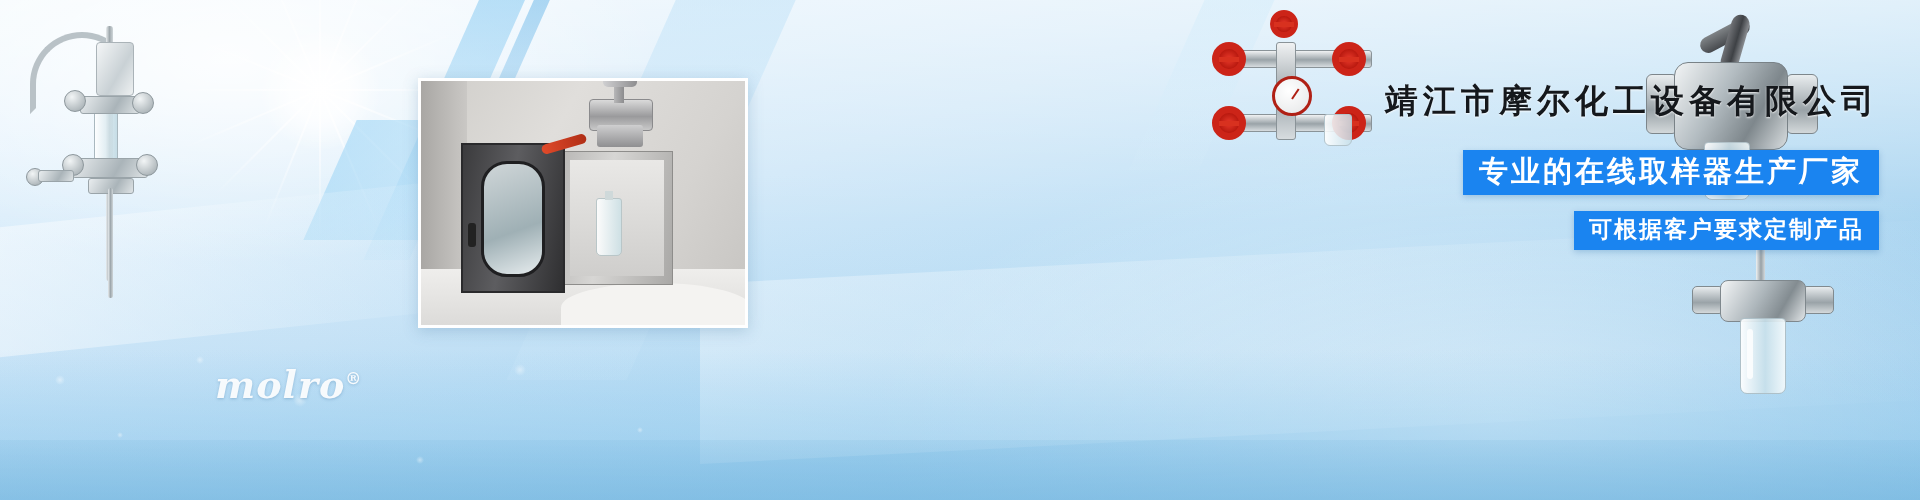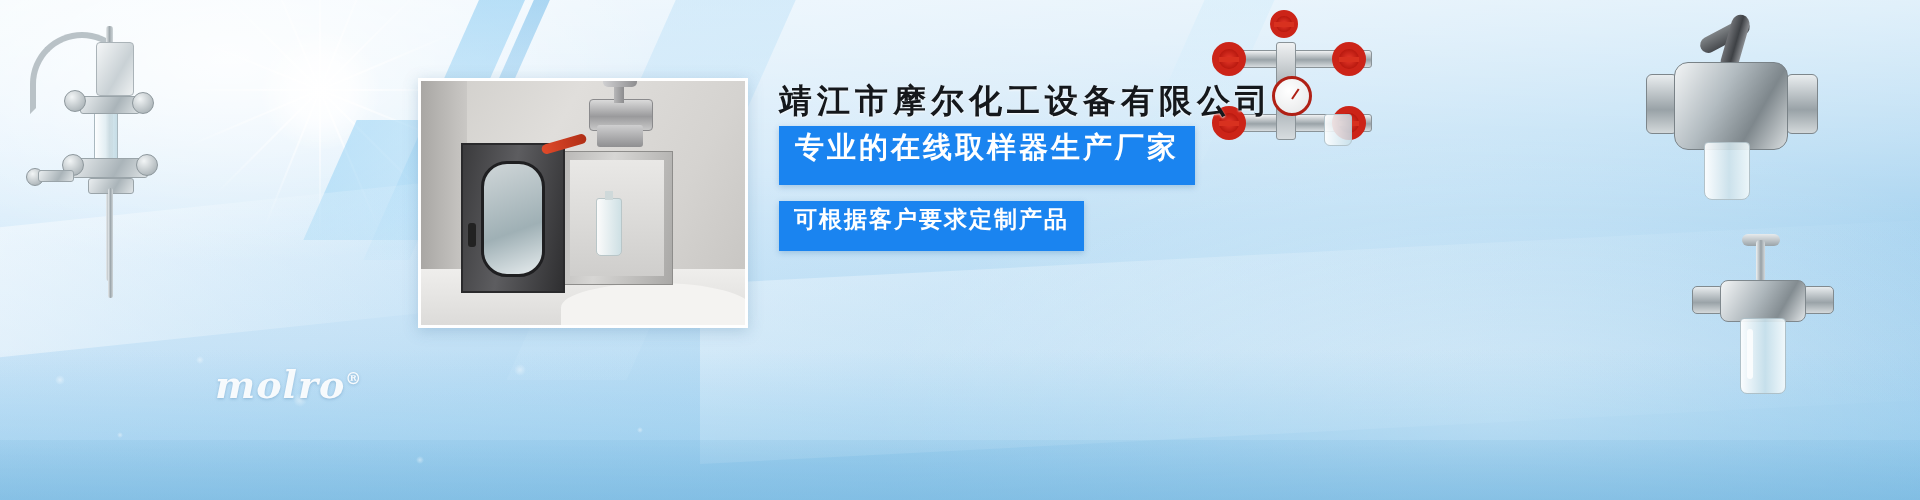--- a/index.html
+++ b/index.html
@@ -91,29 +91,29 @@
   
   .sampler{position:absolute;left:1690px;top:240px;width:150px;height:170px;}
   .sp-stem{position:absolute;left:66px;top:0;width:9px;height:42px;border-radius:4px;background:linear-gradient(90deg,#eef1f2,#98a1a6 55%,#d3d8da);}
   .sp-cap{position:absolute;left:52px;top:-6px;width:38px;height:12px;border-radius:6px;background:linear-gradient(180deg,#e7ebed,#9aa3a8);}
   .sp-body{position:absolute;left:30px;top:40px;width:84px;height:40px;border-radius:8px;background:linear-gradient(120deg,#f3f5f6,#aeb7bc 45%,#838c91 72%,#e2e6e8);border:1px solid #7f888d;}
   .sp-arm{position:absolute;top:46px;width:30px;height:26px;border-radius:5px;background:linear-gradient(180deg,#e8ecee,#9aa3a8 60%,#d4d9db);border:1px solid #818a8f;}
   .sp-tube{position:absolute;left:50px;top:78px;width:44px;height:74px;border-radius:4px 4px 7px 7px;background:linear-gradient(90deg,rgba(255,255,255,.93),rgba(200,224,234,.88) 55%,rgba(244,250,252,.92));border:1px solid #aec0c8;}
   .sp-tube:after{content:"";position:absolute;left:6px;top:10px;width:6px;height:50px;background:rgba(255,255,255,.8);border-radius:3px;}
 
   
-  .textcol{position:absolute;left:779px;top:80px;width:1100px;}
+  .textcol{position:absolute;left:779px;top:80px;width:1100px;text-align:right;}
   .t-title{font-family:"DejaVu Serif","Liberation Serif",serif;font-size:33px;font-weight:700;color:#15181c;letter-spacing:5px;line-height:42px;
     text-shadow:0 1px 2px rgba(255,255,255,.85);}
-  .t-hl{display:inline-block;margin-top:4px;background:#1a84f0;color:#fff;font-size:29px;font-weight:700;letter-spacing:3px;
-    padding:7px 16px 23px 16px;line-height:1;box-shadow:0 2px 6px rgba(20,90,160,.25);}
+  .t-hl{display:inline-block;margin-top:28px;background:#1a84f0;color:#fff;font-size:29px;font-weight:700;letter-spacing:3px;
+    padding:7px 16px 9px 16px;line-height:1;box-shadow:0 2px 6px rgba(20,90,160,.25);}
   .t-sub{margin-top:15px;font-size:23px;font-weight:700;color:#14171b;letter-spacing:1.5px;line-height:1;
     text-shadow:0 1px 2px rgba(255,255,255,.9);}
   .t-hl2{display:inline-block;margin-top:16px;background:#1a84f0;color:#fff;font-size:23px;font-weight:700;letter-spacing:2px;
-    padding:7px 15px 20px 15px;line-height:1;box-shadow:0 2px 6px rgba(20,90,160,.25);}
+    padding:7px 15px 9px 15px;line-height:1;box-shadow:0 2px 6px rgba(20,90,160,.25);}
   .t-en{margin-top:14px;width:620px;font-family:"DejaVu Serif","Liberation Serif",serif;font-size:8.5px;font-weight:700;
     color:#4b5560;letter-spacing:.2px;line-height:14px;text-transform:uppercase;}
 
   
   .wm{position:absolute;left:215px;top:362px;font-family:"DejaVu Serif","Liberation Serif",serif;font-style:italic;font-weight:700;
     font-size:38px;color:rgba(255,255,255,.92);letter-spacing:1px;text-shadow:0 1px 3px rgba(90,140,180,.45);}
   .wm sup{font-size:16px;vertical-align:super;}
   .droplets{position:absolute;left:0;bottom:0;width:760px;height:160px;opacity:.5;
     background:
       radial-gradient(circle 5px at 60px 40px, rgba(255,255,255,.9), rgba(255,255,255,0)),

